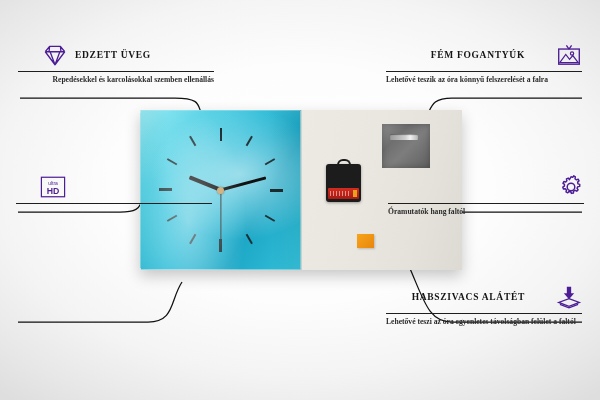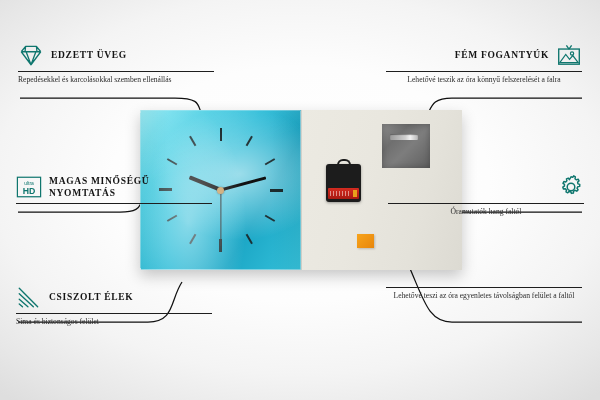--- a/index.html
+++ b/index.html
@@ -78,28 +78,28 @@
                 transform:rotate(75deg); }
   .hand.second{ width:1.4px; height:56px; margin-left:-.7px; margin-top:-56px;
                 transform:rotate(180deg); background:#2a2a2a; }
   .cap{ position:absolute; left:50%; top:50%; width:7px; height:7px; margin:-3.5px 0 0 -3.5px;
         background:#caa36a; border-radius:50%; box-shadow:0 0 2px rgba(0,0,0,.5); }
 
   
   .callout{ position:absolute; width:196px; }
   .callout .head{ display:flex; align-items:center; gap:7px; }
   .callout.right .head{ flex-direction:row-reverse; }
-  .ico{ width:26px; height:26px; flex:0 0 26px; color:#0f766e; }
+  .ico{ width:26px; height:26px; flex:0 0 26px; color:#4c1d95;margin-left:24px; }
   .ico svg{ display:block; width:26px; height:26px; }
   .title{ font-size:9.5px; font-weight:700; letter-spacing:.7px; color:#141414;
           line-height:1.28; text-transform:uppercase; }
   .callout.right .title{ text-align:left;padding-left:20px; }
   .rule{ height:1px; background:#1e1e1e; margin:3px 0 3px; }
-  .desc{ font-size:7.6px; color:#2b2b2b; line-height:1.35; }
-  .callout.right .desc{ text-align:center; }
+  .desc{ font-size:7.6px; color:#2b2b2b; line-height:1.35;font-weight:bold; }
+  .callout.right .desc{ text-align:left; }
 
   .leader{ position:absolute; left:0; top:0; width:600px; height:400px;
            pointer-events:none; overflow:visible; }
   .leader path{ fill:none; stroke:#111; stroke-width:1.25; }
   .leader circle{ fill:#fff; stroke:#111; stroke-width:1.25; }
 </style>
 </head>
 <body>
 
 <div class="stage">
@@ -179,21 +179,21 @@
         <div class="loop"></div>
         <div class="batt">
           <div class="bars"></div>
           <div class="tip"></div>
         </div>
       </div>
       <div class="foam"></div>
     </div>
   </div>
 
-  <div class="callout left" style="left:18px; top:42px;">
+  <div class="callout left" style="left:18px; top:42px;text-align:right;">
     <div class="head">
       <span class="ico">
         <svg viewBox="0 0 24 24">
             <path d="M3 9h18M3 9l9 12L21 9M3 9l4-5h10l4 5M7.5 9L12 21M16.5 9L12 21M7 4l-.5 5M17 4l.5 5" fill="none" stroke="currentColor" stroke-width="1.2" stroke-linejoin="round"></path>
           </svg>
       </span>
       <span class="title">EDZETT ÜVEG</span>
     </div>
     <div class="rule"></div>
     <div class="desc">Repedésekkel és karcolásokkal szemben ellenállás</div>
@@ -201,42 +201,24 @@
 
   <div class="callout left" style="left:16px; top:174px;">
     <div class="head">
       <span class="ico">
         <svg viewBox="0 0 28 26">
           <rect x="1.5" y="2.5" width="25" height="21" fill="none" stroke="currentColor" stroke-width="1.3"></rect>
           <text x="14" y="11" font-family="Liberation Sans, sans-serif" font-size="5.4" text-anchor="middle" fill="currentColor">ultra</text>
           <text x="14" y="20.4" font-family="Liberation Sans, sans-serif" font-size="9.4" font-weight="bold" text-anchor="middle" fill="currentColor">HD</text>
         </svg>
       </span>
-      <span class="title">MAGAS MINŐSÉGŰ NYOMTATÁS</span>
-    </div>
-    <div class="rule"></div>
-  </div>
-
-  <div class="callout left" style="left:16px; top:284px;">
-    <div class="head">
-      <span class="ico">
-        <svg viewBox="0 0 24 24">
-          <g stroke="currentColor" stroke-width="1.25" stroke-linecap="round">
-            <path d="M3 4 L20 21"></path>
-              <path d="M3 9 L16 21"></path>
-              <path d="M3 14 L11 21"></path>
-              <path d="M3 18.5 L6 21"></path>
-          </g>
-        </svg>
-      </span>
-      <span class="title">CSISZOLT ÉLEK</span>
-    </div>
-    <div class="rule"></div>
-    <div class="desc">Sima és biztonságos felület</div>
-  </div>
+    </div>
+    <div class="rule"></div>
+  </div>
+
 
   <div class="callout right" style="left:386px; top:42px;">
     <div class="head">
       <span class="ico">
         <svg viewBox="0 0 24 24">
           <rect x="2.5" y="6.5" width="19" height="14" fill="none" stroke="currentColor" stroke-width="1.25"></rect>
           <path d="M12 6.5 L9.6 3.2 M12 6.5 L14.4 3.2" stroke="currentColor" stroke-width="1.25" fill="none"></path>
           <path d="M3.5 19 L9 11.5 L12.5 16 L15.5 12.5 L20.5 19 Z" fill="none" stroke="currentColor" stroke-width="1.1"></path>
           <circle cx="14.8" cy="10.6" r="1.5" fill="none" stroke="currentColor" stroke-width="1.1"></circle>
         </svg>
@@ -254,17 +236,27 @@
           <path d="M12 2.6l1.6.5.9-1.4 1.5 1-.3 1.7 1.3 1 1.6-.6.8 1.6-1.3 1.1.3 1.6 1.7.5-.1 1.8-1.7.3-.7 1.5 1 1.4-1.3 1.3-1.5-.8-1.4.8-.2 1.7-1.8.3-.7-1.6-1.6-.2-1.1 1.3-1.6-.9.4-1.7-1.1-1.2-1.7.2-.6-1.7 1.5-.9.1-1.6-1.4-1 .8-1.6 1.7.4 1.1-1.2-.4-1.7 1.7-.7 1 1.4z" fill="none" stroke="currentColor" stroke-width="1.35" stroke-linejoin="round"></path>
           <circle cx="12" cy="12" r="3.5" fill="none" stroke="currentColor" stroke-width="1.35"></circle>
         </svg>
       </span>
     </div>
     <div class="rule"></div>
     <div class="desc">Óramutatók hang faltól</div>
   </div>
 
   <div class="callout right" style="left:386px; top:284px;">
+    <div class="head">
+      <span class="ico">
+        <svg viewBox="0 0 24 24">
+          <path d="M10 2.5h4v6h2.8L12 14 7.2 8.5H10z" fill="currentColor"></path>
+          <path d="M12 13.6 L21.5 17 L12 20.6 L2.5 17 Z" fill="none" stroke="currentColor" stroke-width="1.2"></path>
+          <path d="M3.6 18.8 L12 22 L20.4 18.8" fill="none" stroke="currentColor" stroke-width="1.2"></path>
+        </svg>
+      </span>
+      <span class="title">HABSZIVACS ALÁTÉT</span>
+    </div>
     <div class="rule"></div>
     <div class="desc">Lehetővé teszi az óra egyenletes távolságban felület a faltól</div>
   </div>
 
 </div>
 
 </body></html>

